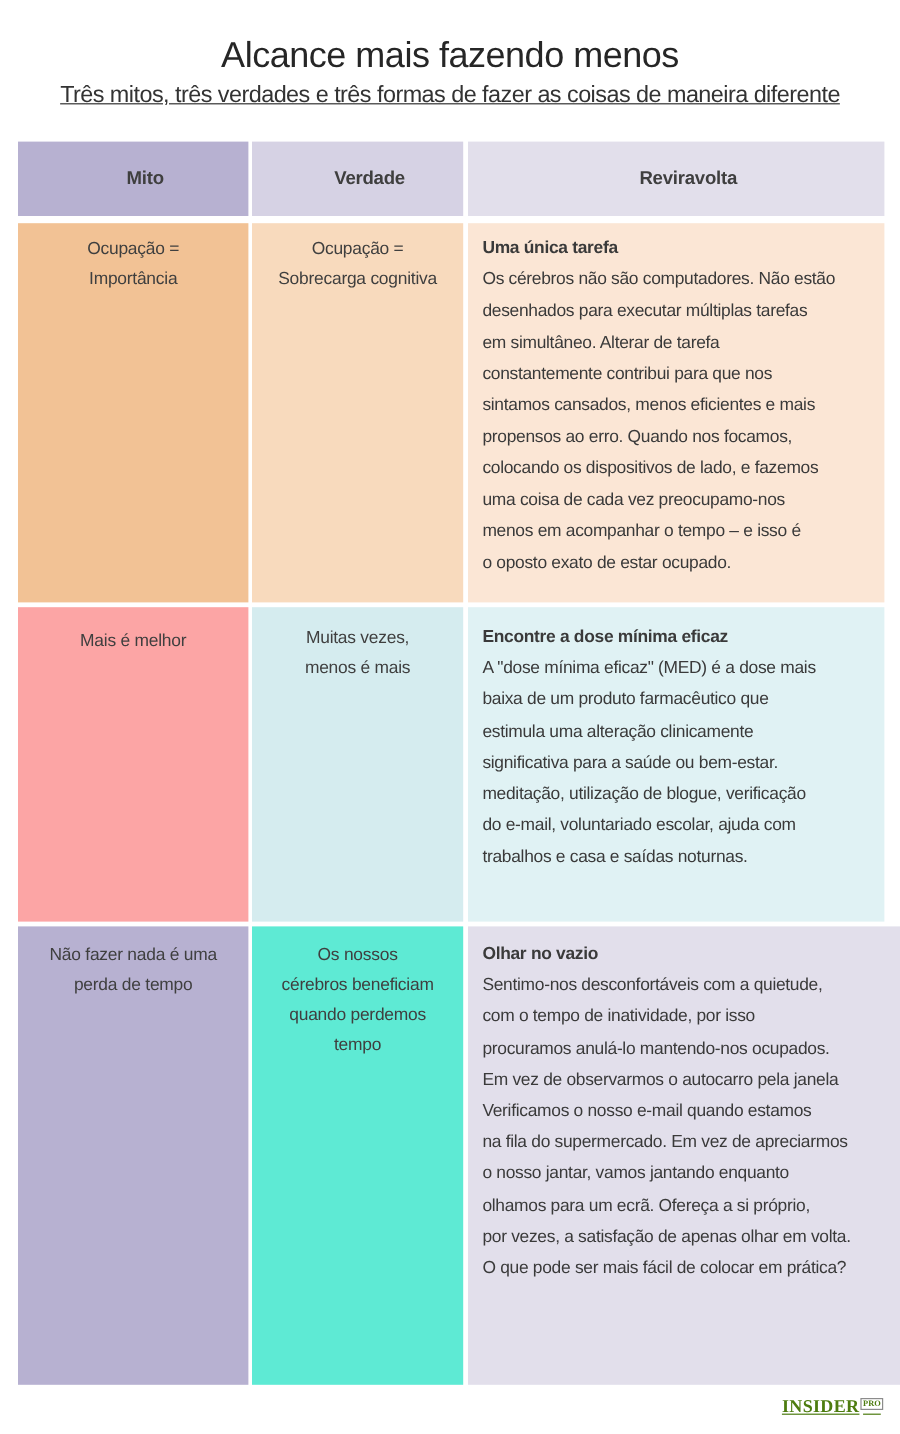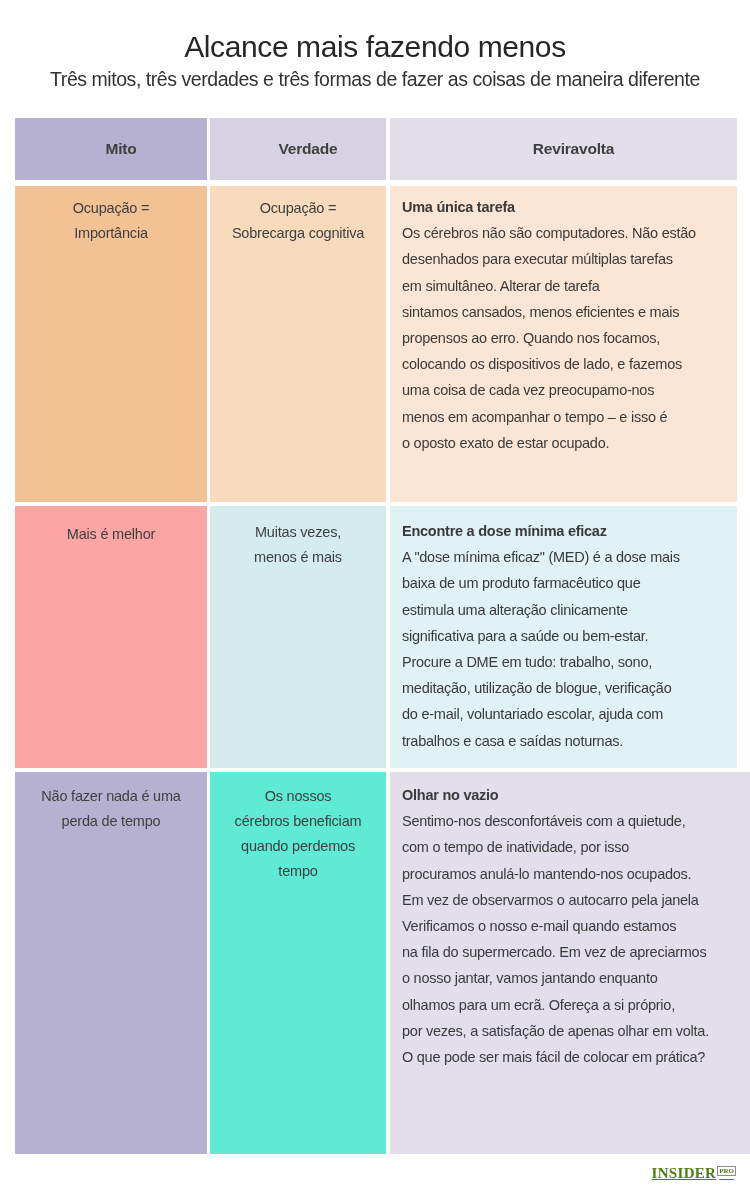--- a/index.html
+++ b/index.html
@@ -1,21 +1,21 @@
 <!DOCTYPE html>
 <html><head>
 <meta charset="utf-8">
 <style>
   html, body { margin: 0; padding: 0; background: #ffffff; }
   body { width: 750px; height: 1195px; position: relative; overflow: hidden;
          font-family: "Liberation Sans", "DejaVu Sans", sans-serif; color: #3d3d3d; }
   .title { position: absolute; left: 0; width: 750px; top: 30px; text-align: center;
            font-size: 30px; color: #262626; letter-spacing: -0.4px; }
   .subtitle { position: absolute; left: 0; width: 750px; top: 68px; text-align: center;
-              font-size: 19.5px; color: #333333; letter-spacing: -0.45px; }
+              font-size: 19.5px; color: #333333; letter-spacing: -0.45px; text-decoration: underline; }
   .cell { position: absolute; box-sizing: border-box; }
   .hdr { display: flex; align-items: center; justify-content: center;
          font-size: 15.5px; font-weight: bold; color: #3f3f3f; letter-spacing: -0.2px; padding-left: 20px; }
   .side { text-align: center; font-size: 14.5px; line-height: 25px; padding: 10px 12px 0 12px;
           color: #3f3f3f; letter-spacing: -0.2px; }
   .body-cell { padding: 8px 10px 0 12px; font-size: 14.5px; line-height: 26.2px; color: #3a3a3a;
                letter-spacing: -0.25px; }
   .body-cell .bt { font-weight: bold; display: block; }
   .body-cell .line { display: block; white-space: nowrap; }
   .logo { position: absolute; right: 14px; top: 1165px; font-family: "Liberation Serif", serif;
@@ -47,20 +47,21 @@
   </div>
   <div class="cell side" style="left:210px; top:186px; width:176px; height:316px; background:#f8dabd;">
     <div>Ocupação =</div>
     <div>Sobrecarga cognitiva</div>
   </div>
   <div class="cell body-cell" style="left:390px; top:186px; width:347px; height:316px; background:#fbe6d5;">
     <span class="bt">Uma única tarefa</span>
     <span class="line">Os cérebros não são computadores. Não estão</span>
     <span class="line">desenhados para executar múltiplas tarefas</span>
     <span class="line">em simultâneo. Alterar de tarefa</span>
+    <span class="line">constantemente contribui para que nos</span>
     <span class="line">sintamos cansados, menos eficientes e mais</span>
     <span class="line">propensos ao erro. Quando nos focamos,</span>
     <span class="line">colocando os dispositivos de lado, e fazemos</span>
     <span class="line">uma coisa de cada vez preocupamo-nos</span>
     <span class="line">menos em acompanhar o tempo – e isso é</span>
     <span class="line">o oposto exato de estar ocupado.</span>
   </div>
 
   <div class="cell side" style="left:15px; top:506px; width:192px; height:262px; background:#fca5a5; padding-top:16px;">
     <div>Mais é melhor</div>
@@ -68,21 +69,20 @@
   <div class="cell side" style="left:210px; top:506px; width:176px; height:262px; background:#d5ecef; padding-top:14px;">
     <div>Muitas vezes,</div>
     <div>menos é mais</div>
   </div>
   <div class="cell body-cell" style="left:390px; top:506px; width:347px; height:262px; background:#e0f2f4; padding-top:12px;">
     <span class="bt">Encontre a dose mínima eficaz</span>
     <span class="line">A "dose mínima eficaz" (MED) é a dose mais</span>
     <span class="line">baixa de um produto farmacêutico que</span>
     <span class="line">estimula uma alteração clinicamente</span>
     <span class="line">significativa para a saúde ou bem-estar.</span>
-    <span class="line">Procure a DME em tudo: trabalho, sono,</span>
     <span class="line">meditação, utilização de blogue, verificação</span>
     <span class="line">do e-mail, voluntariado escolar, ajuda com</span>
     <span class="line">trabalhos e casa e saídas noturnas.</span>
   </div>
 
   <div class="cell side" style="left:15px; top:772px; width:192px; height:382px; background:#b7b1d1; padding-top:12px;">
     <div>Não fazer nada é uma</div>
     <div>perda de tempo</div>
   </div>
   <div class="cell side" style="left:210px; top:772px; width:176px; height:382px; background:#5eead4; padding-top:12px;">

